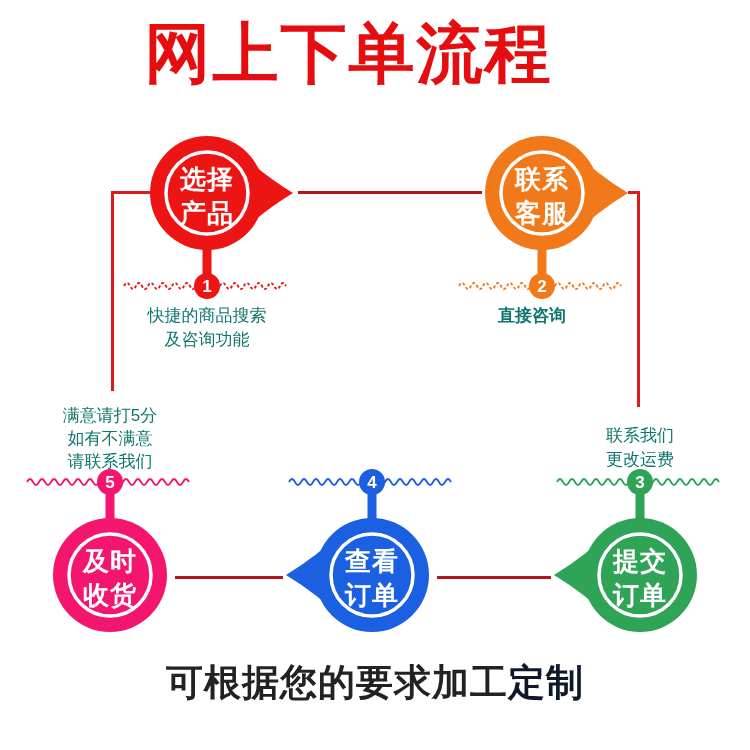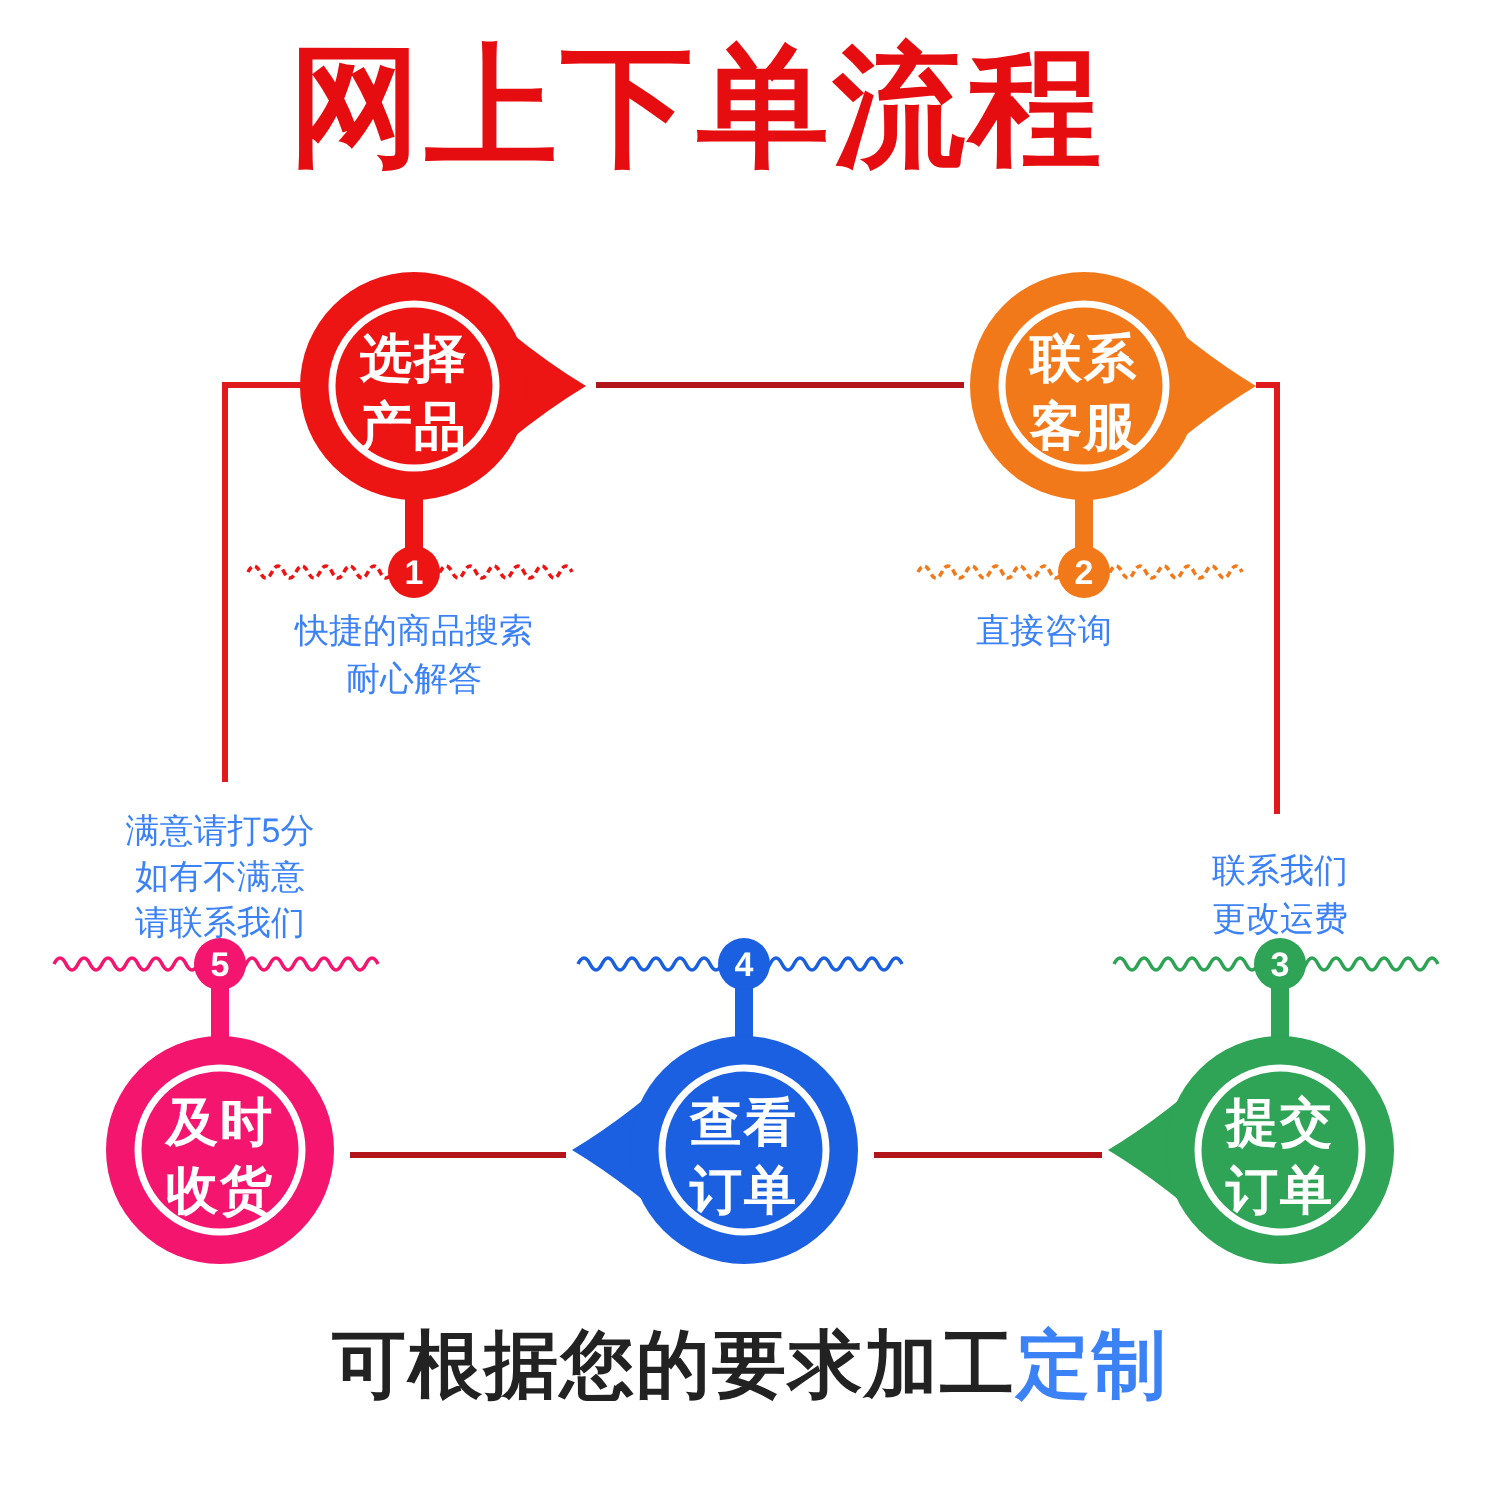--- a/index.html
+++ b/index.html
@@ -11,27 +11,27 @@
   
   #title{
     left:0;top:20px;width:697px;text-align:center;
     font-size:66px;font-weight:900;color:#e60d10;letter-spacing:2px;line-height:1.0;
   }
   
   #footer{
     left:0;top:658px;width:750px;text-align:center;
     font-size:37px;font-weight:700;color:#222222;letter-spacing:1px;
   }
-  #footer .hl{color:#3b82f6;font-weight:800;}
+  #footer .hl{color:#0f172a;font-weight:800;}
   
   .step-svg{position:absolute;width:190px;height:175px;overflow:visible;}
   
   .desc{
     position:absolute;width:240px;text-align:center;
-    font-size:17px;line-height:24px;color:#3b82f6;font-weight:500;
+    font-size:17px;line-height:24px;color:#0f766e;font-weight:500;
   }
   
   .line{position:absolute;background:#b2161b;}
   .line.bright{background:#e0191c;}
   
   .bubble-label{
     font-size:26px;font-weight:700;fill:#ffffff;letter-spacing:1px;
     font-family:"Liberation Sans","DejaVu Sans",sans-serif;
   }
   .badge-num{
@@ -62,37 +62,37 @@
       <circle cx="0" cy="0" r="41" fill="none" stroke="#ffffff" stroke-width="3.5"></circle>
       <text class="bubble-label" x="0" y="-5" text-anchor="middle">选择</text>
       <text class="bubble-label" x="0" y="29" text-anchor="middle">产品</text>
     </g>
     <rect x="90.5" y="112" width="9" height="44" rx="4.5" fill="#ed1414"></rect>
     <circle cx="95" cy="155" r="13" fill="#ed1414"></circle>
     <text class="badge-num" x="95" y="161" text-anchor="middle">1</text>
   </svg>
   <div class="desc" style="left:87px;top:304px;">
     <div>快捷的商品搜索</div>
-    <div>耐心解答</div>
+    <div>及咨询功能</div>
   </div>
 
   <svg class="step-svg" style="left:447px;top:131px;" viewBox="0 0 190 175">
     <path d="M12 155 q3 -6 6 0 t6 0 t6 0 t6 0 t6 0 t6 0 t6 0 t6 0 t6 0 t6 0 t6 0 t6 0 t6 0 t6 0 t6 0 t6 0 t6 0 t6 0 t6 0 t6 0 t6 0 t6 0 t6 0 t6 0 t6 0 t6 0 t6 0" fill="none" stroke-width="1.8" stroke-dasharray="3 2" stroke="#f2791a"></path>
     <g transform="translate(95,62)">
       <path d="M24 -48 Q56 -18 86 0 Q56 18 24 48 Z" fill="#f2791a"></path>
       <circle cx="0" cy="0" r="57" fill="#f2791a"></circle>
       <circle cx="0" cy="0" r="41" fill="none" stroke="#ffffff" stroke-width="3.5"></circle>
       <text class="bubble-label" x="0" y="-5" text-anchor="middle">联系</text>
       <text class="bubble-label" x="0" y="29" text-anchor="middle">客服</text>
     </g>
     <rect x="90.5" y="112" width="9" height="44" rx="4.5" fill="#f2791a"></rect>
     <circle cx="95" cy="155" r="13" fill="#f2791a"></circle>
     <text class="badge-num" x="95" y="161" text-anchor="middle">2</text>
   </svg>
-  <div class="desc" style="left:402px;top:304px;">
+  <div class="desc" style="left:412px;top:304px;font-weight:bold;">
     <div>直接咨询</div>
   </div>
 
   <svg class="step-svg" style="left:15px;top:467px;" viewBox="0 0 190 175">
     <path d="M12 15 q3 -6 6 0 t6 0 t6 0 t6 0 t6 0 t6 0 t6 0 t6 0 t6 0 t6 0 t6 0 t6 0 t6 0 t6 0 t6 0 t6 0 t6 0 t6 0 t6 0 t6 0 t6 0 t6 0 t6 0 t6 0 t6 0 t6 0 t6 0" fill="none" stroke-width="1.8" stroke="#f4156e"></path>
     <rect x="90.5" y="16" width="9" height="42" rx="4.5" fill="#f4156e"></rect>
     <g transform="translate(95,108)">
       <circle cx="0" cy="0" r="57" fill="#f4156e"></circle>
       <circle cx="0" cy="0" r="41" fill="none" stroke="#ffffff" stroke-width="3.5"></circle>
       <text class="bubble-label" x="0" y="-5" text-anchor="middle">及时</text>

